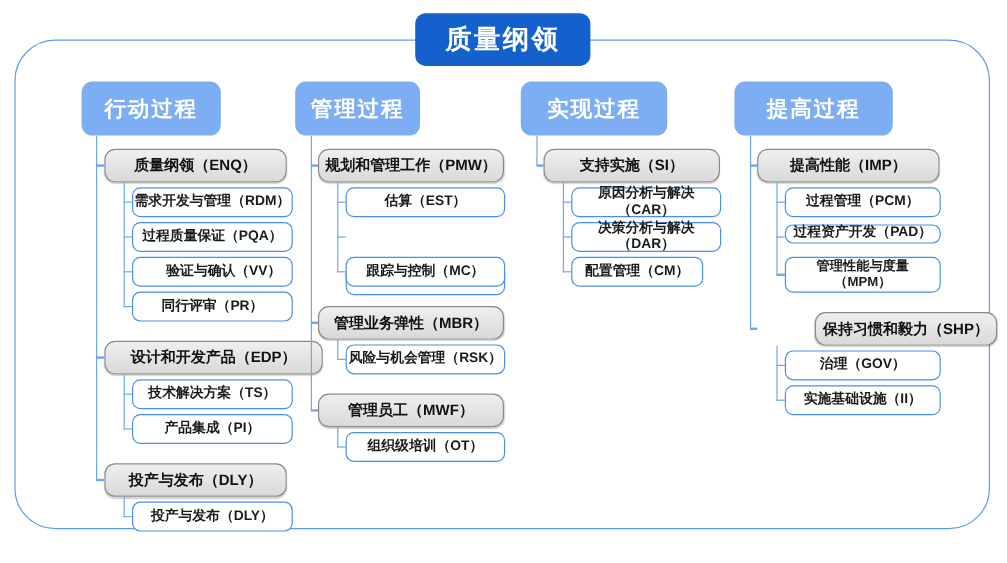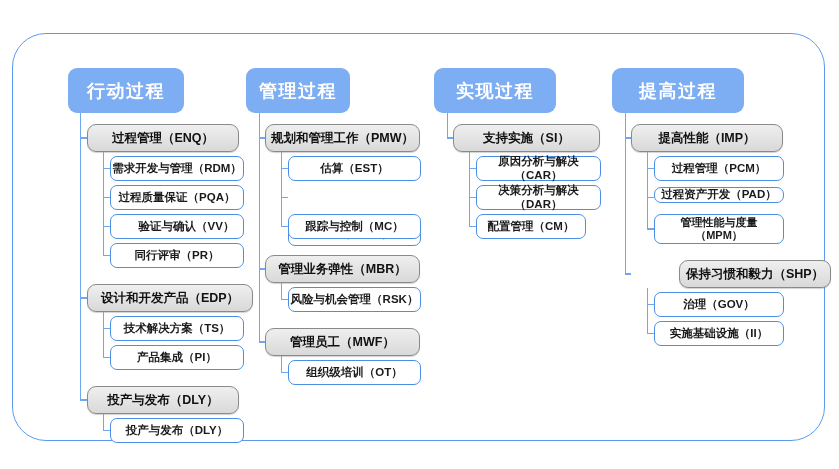--- a/index.html
+++ b/index.html
@@ -87,36 +87,37 @@
   }
   .leaf-box.two-line{font-size:11px;}
 </style>
 </head>
 <body>
 
 <div id="canvas">
 
   <div class="frame"></div>
 
+  <div class="root-title">质量纲领</div>
 
   <div id="tree">
       <div class="col-header" style="left: 68px; top: 68px; width: 116px;">行动过程</div>
       <div class="line vline" style="left: 80px; top: 113px; height: 25px;"></div>
-      <div class="group-box" style="left: 87px; top: 124px; width: 152px; height: 28px;">过程管理（ENQ）</div>
+      <div class="group-box" style="left: 87px; top: 124px; width: 152px; height: 28px;">质量纲领（ENQ）</div>
       <div class="line hline" style="left: 80px; top: 137.3px; width: 7px;"></div>
       <div class="leaf-box" style="left: 110px; top: 156px; width: 134px; height: 25px;">需求开发与管理（RDM）</div>
       <div class="line hline" style="left: 103px; top: 167.8px; width: 7px;"></div>
       <div class="leaf-box" style="left: 110px; top: 185px; width: 134px; height: 25px;">过程质量保证（PQA）</div>
       <div class="line hline" style="left: 103px; top: 196.8px; width: 7px;"></div>
       <div class="leaf-box" style="left: 110px; top: 214px; width: 134px; height: 25px; padding-left: 19px;">验证与确认（VV）</div>
       <div class="line hline" style="left: 103px; top: 225.8px; width: 7px;"></div>
       <div class="leaf-box" style="left: 110px; top: 243px; width: 134px; height: 25px;">同行评审（PR）</div>
       <div class="line hline" style="left: 103px; top: 254.8px; width: 7px;"></div>
       <div class="line vline" style="left: 103px; top: 152px; height: 103.5px;"></div>
-      <div class="group-box" style="left: 87px; top: 284px; width: 166px; height: 28px;">设计和开发产品（EDP）</div>
+      <div class="group-box" style="left: 87px; top: 284px; width: 182px; height: 28px;">设计和开发产品（EDP）</div>
       <div class="line hline" style="left: 80px; top: 297.3px; width: 7px;"></div>
       <div class="leaf-box" style="left: 110px; top: 316px; width: 134px; height: 25px;">技术解决方案（TS）</div>
       <div class="line hline" style="left: 103px; top: 327.8px; width: 7px;"></div>
       <div class="leaf-box" style="left: 110px; top: 345px; width: 134px; height: 25px;">产品集成（PI）</div>
       <div class="line hline" style="left: 103px; top: 356.8px; width: 7px;"></div>
       <div class="line vline" style="left: 103px; top: 312px; height: 45.5px;"></div>
       <div class="group-box" style="left: 87px; top: 386px; width: 152px; height: 28px;">投产与发布（DLY）</div>
       <div class="line hline" style="left: 80px; top: 399.3px; width: 7px;"></div>
       <div class="leaf-box" style="left: 110px; top: 418px; width: 134px; height: 25px;">投产与发布（DLY）</div>
       <div class="line hline" style="left: 103px; top: 429.8px; width: 7px;"></div>

